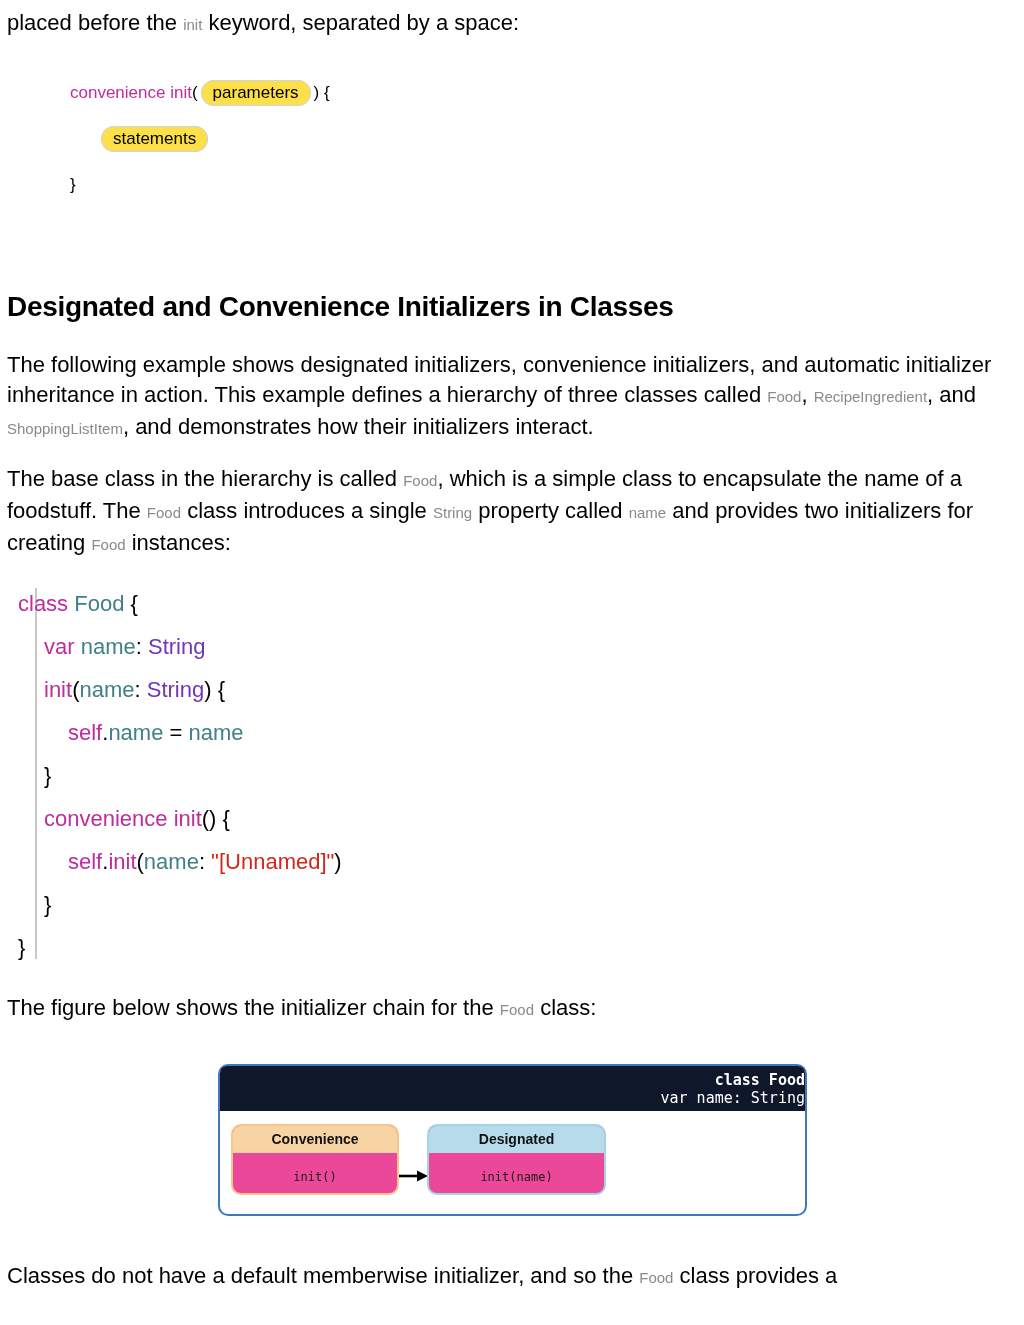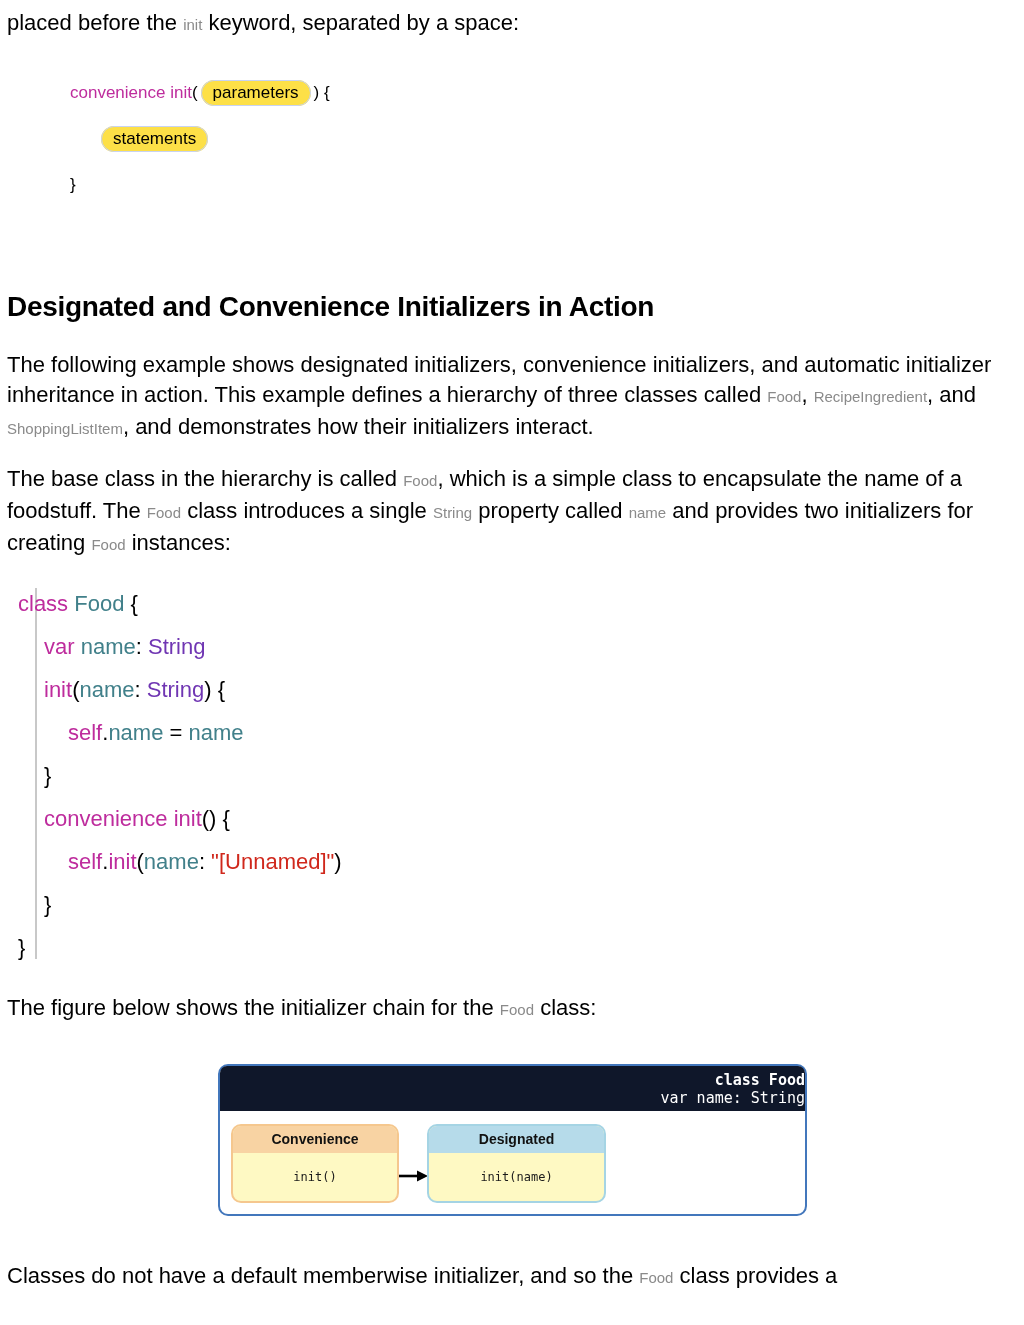--- a/index.html
+++ b/index.html
@@ -110,25 +110,25 @@
     color: #ffffff;
     text-align: right;
     font-family: "DejaVu Sans Mono", monospace;
   }
   .band-title { font-size: 15px; font-weight: bold; line-height: 18px; padding-top: 5px; }
   .band-subtitle { font-size: 15px; line-height: 18px; }
 
   .initbox {
     position: absolute;
     top: 58px;
-    height: 79px;
+    height: 71px;
     box-sizing: border-box;
     border-radius: 10px;
     overflow: hidden;
-    background: #fef9c3;
+    background: #ec4899;
   }
   .initbox-conv  { left: 11px;  width: 168px; border: 2px solid #F5C78E; }
   .initbox-desig { left: 207px; width: 179px; border: 2px solid #A5D4E4; }
   .initbox-header {
     height: 27px;
     line-height: 27px;
     text-align: center;
     font-size: 14px;
     font-weight: bold;
     color: #111;
@@ -152,21 +152,21 @@
 <div class="page">
 
   <p class="body-text p-intro"><span class="tok-t">placed before the </span><span class="tok-code">init</span><span class="tok-t"> keyword, separated by a space:</span></p>
 
   <div class="snippet">
     <div class="snippet-line"><span class="tok-kw">convenience init</span><span class="tok-plain">(</span><span class="tok-pill">parameters</span><span class="tok-plain">) {</span></div>
     <div class="snippet-line snippet-indent"><span class="tok-pill">statements</span></div>
     <div class="snippet-line"><span class="tok-plain">}</span></div>
   </div>
 
-  <h1 class="section-heading">Designated and Convenience Initializers in Action</h1>
+  <h1 class="section-heading">Designated and Convenience Initializers in Classes</h1>
 
   <p class="body-text p-1"><span class="tok-t">The following example shows designated initializers, convenience initializers, and automatic initializer inheritance in action. This example defines a hierarchy of three classes called </span><span class="tok-code">Food</span><span class="tok-t">, </span><span class="tok-code">RecipeIngredient</span><span class="tok-t">, and </span><span class="tok-code">ShoppingListItem</span><span class="tok-t">, and demonstrates how their initializers interact.</span></p>
 
   <p class="body-text p-2"><span class="tok-t">The base class in the hierarchy is called </span><span class="tok-code">Food</span><span class="tok-t">, which is a simple class to encapsulate the name of a foodstuff. The </span><span class="tok-code">Food</span><span class="tok-t"> class introduces a single </span><span class="tok-code">String</span><span class="tok-t"> property called </span><span class="tok-code">name</span><span class="tok-t"> and provides two initializers for creating </span><span class="tok-code">Food</span><span class="tok-t"> instances:</span></p>
 
   <div class="codeblock">
     <div class="gutter-line"></div>
     <div class="codeline lvl0"><span class="tok-kw">class</span><span class="tok-plain"> </span><span class="tok-type">Food</span><span class="tok-plain"> {</span></div>
     <div class="codeline lvl1"><span class="tok-kw">var</span><span class="tok-plain"> </span><span class="tok-type">name</span><span class="tok-plain">: </span><span class="tok-ptype">String</span></div>
     <div class="codeline lvl1"><span class="tok-kw">init</span><span class="tok-plain">(</span><span class="tok-type">name</span><span class="tok-plain">: </span><span class="tok-ptype">String</span><span class="tok-plain">) {</span></div>

